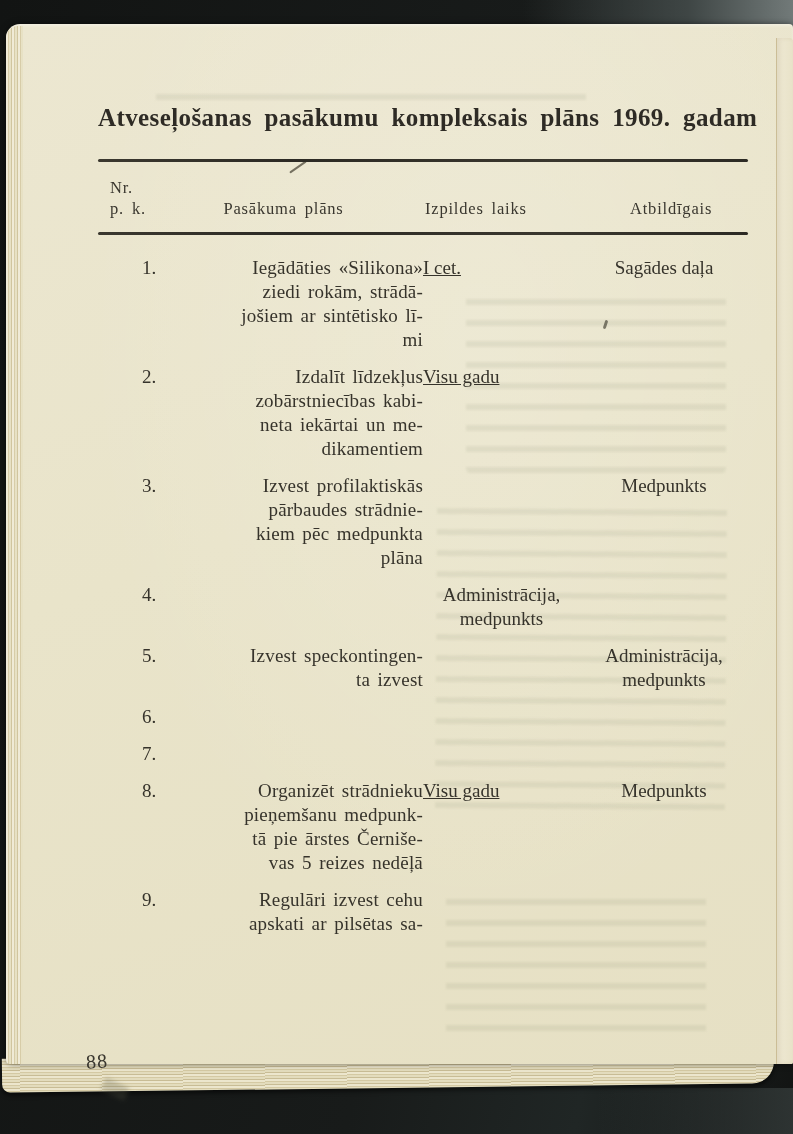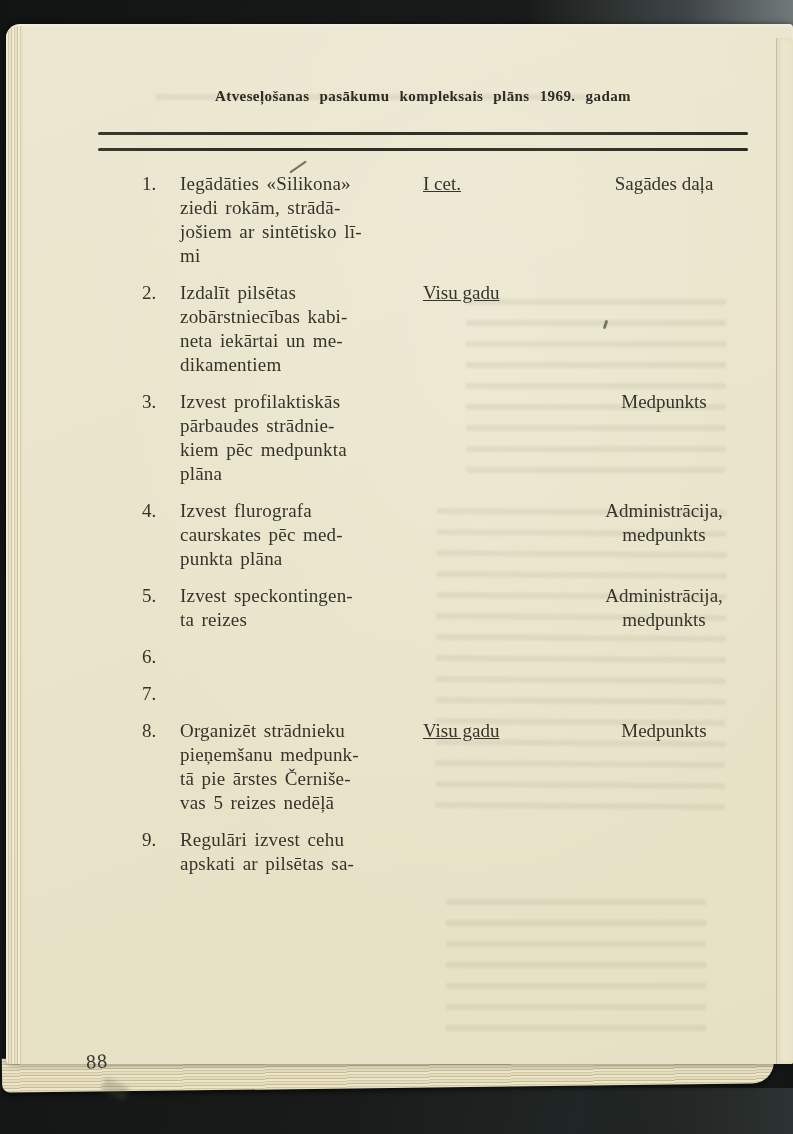--- a/index.html
+++ b/index.html
@@ -65,23 +65,23 @@
   .ghost.g1 { left: 460px; top: 260px; width: 260px; height: 190px; }
   .ghost.g2 { left: 430px; top: 470px; width: 290px; height: 330px; transform: rotate(.4deg); }
   .ghost.g3 { left: 440px; top: 860px; width: 260px; height: 160px; }
   .ghost.g4 { left: 150px; top: 55px;  width: 430px; height: 30px; }
 
   .content {
     position: absolute; left: 92px; top: 0; width: 650px;
     color: #36332b;
   }
   .doc-title {
-    margin-top: 64px;
+    margin-top: 80px;
     text-align: center;
-    font-size: 15px;
+    font-size: 25px;
     font-weight: bold;
     letter-spacing: .4px;
     word-spacing: 6px;
     color: #2e2b25;
     white-space: nowrap;
   }
   .rule { height: 3px; background: linear-gradient(to right, #3b382f 0%, #2c2a24 30%, #3a372e 70%, #2c2a24 100%); border-radius: 2px; }
   .rule-top { margin-top: 27px; }
   .rule-mid { margin-top: 13px; height: 2.5px; }
 
@@ -100,21 +100,21 @@
   .th-time { padding-left: 2px; }
   .th-resp { padding-left: 50px; }
 
   .rows {
     margin-top: 21px;
     display: flex; flex-direction: column; gap: 13px;
     font-size: 19px; line-height: 24px;
   }
   .row { display: grid; grid-template-columns: 82px 243px 157px 1fr; }
   .cell-num  { padding-left: 44px; }
-  .cell-plan { white-space: pre-line; word-spacing: 2.5px; letter-spacing: .2px; }
+  .cell-plan { white-space: pre-line; word-spacing: 2.5px; letter-spacing: .2px; text-align: right; }
   .cell-time { padding-left: 0; text-decoration: underline; }
   .cell-resp { white-space: pre-line; text-align: center; }
 
   .page-num {
     position: absolute; left: 80px; top: 1026px;
     font-size: 20px; color: #3a372f;
     transform: rotate(-4deg);
     letter-spacing: 1px;
   }
   
@@ -153,68 +153,72 @@
   <div class="stray-slash"></div>
   <div class="stray-tick"></div>
   <div class="smudge"></div>
 
   <div class="content">
 
     <div class="doc-title">Atveseļošanas pasākumu kompleksais plāns 1969. gadam</div>
 
     <div class="rule rule-top"></div>
 
+    <div class="thead">
+      <div class="th-nr">Nr.
+p. k.</div>
+      <div class="th-plan">Pasākuma plāns</div>
+      <div class="th-time">Izpildes laiks</div>
+      <div class="th-resp">Atbildīgais</div>
+    </div>
 
     <div class="rule rule-mid"></div>
 
     <div class="rows">
 
       <div class="row">
         <div class="cell-num">1.</div>
         <div class="cell-plan">Iegādāties «Silikona»
 ziedi rokām, strādā-
 jošiem ar sintētisko lī-
 mi</div>
         <div class="cell-time">I cet.</div>
         <div class="cell-resp">Sagādes daļa</div>
       </div>
 
       <div class="row">
         <div class="cell-num">2.</div>
-        <div class="cell-plan">Izdalīt pilsētas
+        <div class="cell-plan">Izdalīt līdzekļus
 zobārstniecības kabi-
 neta iekārtai un me-
 dikamentiem</div>
         <div class="cell-time">Visu gadu</div>
       </div>
 
       <div class="row">
         <div class="cell-num">3.</div>
         <div class="cell-plan">Izvest profilaktiskās
 pārbaudes strādnie-
 kiem pēc medpunkta
 plāna</div>
         <div class="cell-time"></div>
         <div class="cell-resp">Medpunkts</div>
       </div>
 
       <div class="row">
         <div class="cell-num">4.</div>
-        <div class="cell-plan">Izvest flurografa
-caurskates pēc med-
-punkta plāna</div>
         <div class="cell-time"></div>
         <div class="cell-resp">Administrācija,
 medpunkts</div>
       </div>
 
       <div class="row">
         <div class="cell-num">5.</div>
         <div class="cell-plan">Izvest speckontingen-
-ta reizes</div>
+ta izvest</div>
         <div class="cell-time"></div>
         <div class="cell-resp">Administrācija,
 medpunkts</div>
       </div>
 
       <div class="row">
         <div class="cell-num">6.</div>
         <div class="cell-time"></div>
         <div class="cell-resp"></div>
       </div>

